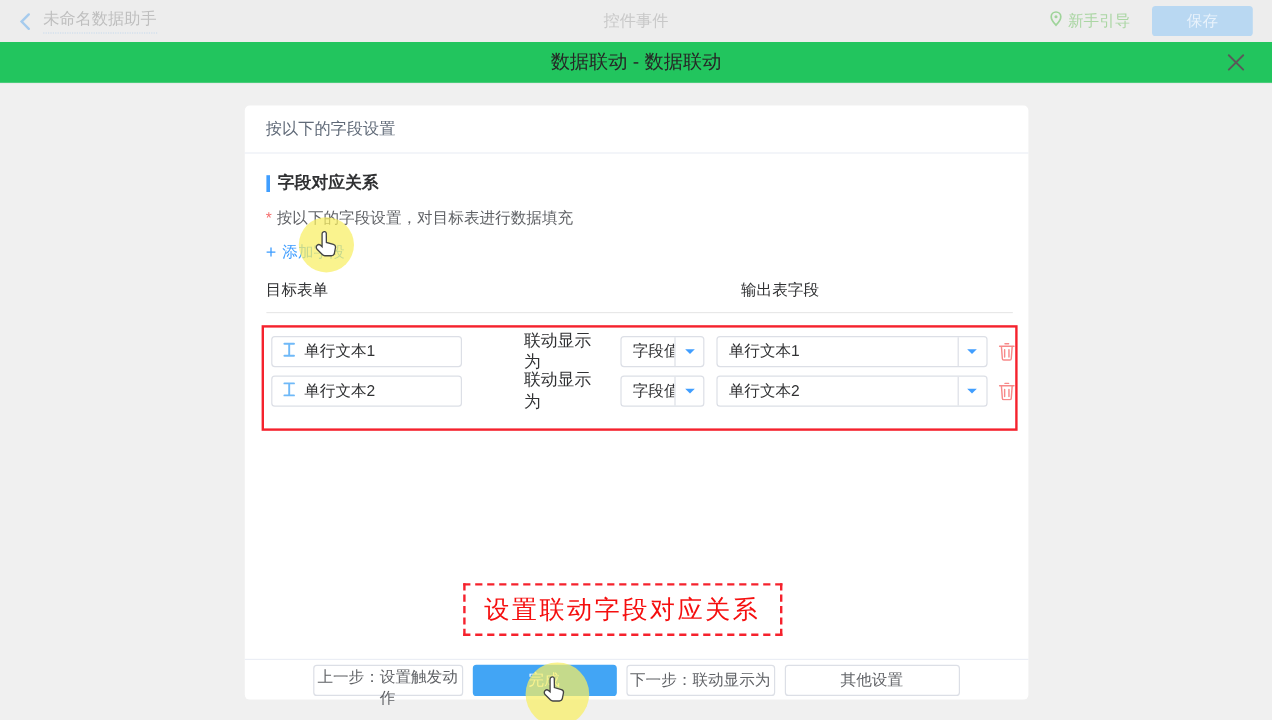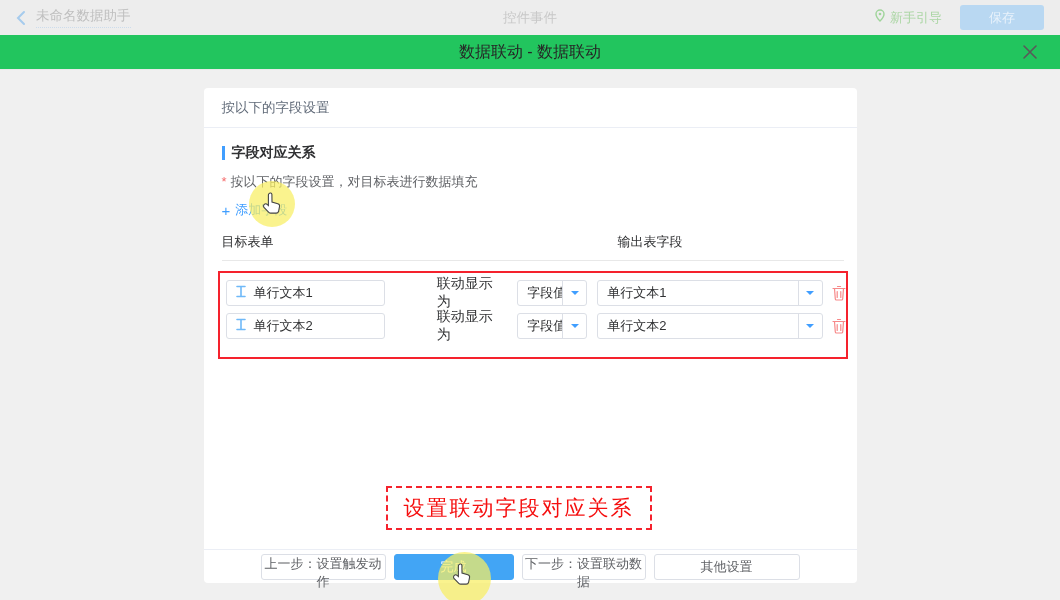--- a/index.html
+++ b/index.html
@@ -214,21 +214,21 @@
 </div>
       </div>
 
       <div class="annotation-box">
         <span>设置联动字段对应关系</span>
       </div>
 
       <div class="card-footer">
         <button class="btn btn-prev">上一步：设置触发动作</button>
         <button class="btn btn-primary">完成</button>
-        <button class="btn btn-next">下一步：设置联动数据</button>
+        <button class="btn btn-next">下一步：联动显示为</button>
         <button class="btn btn-other">其他设置</button>
       </div>
     </div>
   </div>
 
   <div class="hl-circle" id="hl1"></div>
   <div class="cursor-hand" id="cur1">
     <svg width="20" height="24" viewBox="0 0 20 24">
         <path d="M7 1.6 C8 .6 9.6 1 9.9 2.3 L10 10 l5.8 1.7 c1.2 .35 2 1.5 1.75 2.75 l-.9 4.6 c-.25 1.2 -1.3 2.1 -2.55 2.1 h-5.4 c-.7 0 -1.4 -.3 -1.9 -.8 L2.2 15.7 c-.9 -.95 -.85 -2.45 .1 -3.3 .8 -.7 2 -.7 2.8 0 l1.3 1.15 V3 c0 -.55 .2 -1.05 .6 -1.4 z" fill="#fff" stroke="#444" stroke-width="1.1"></path>
       </svg>

